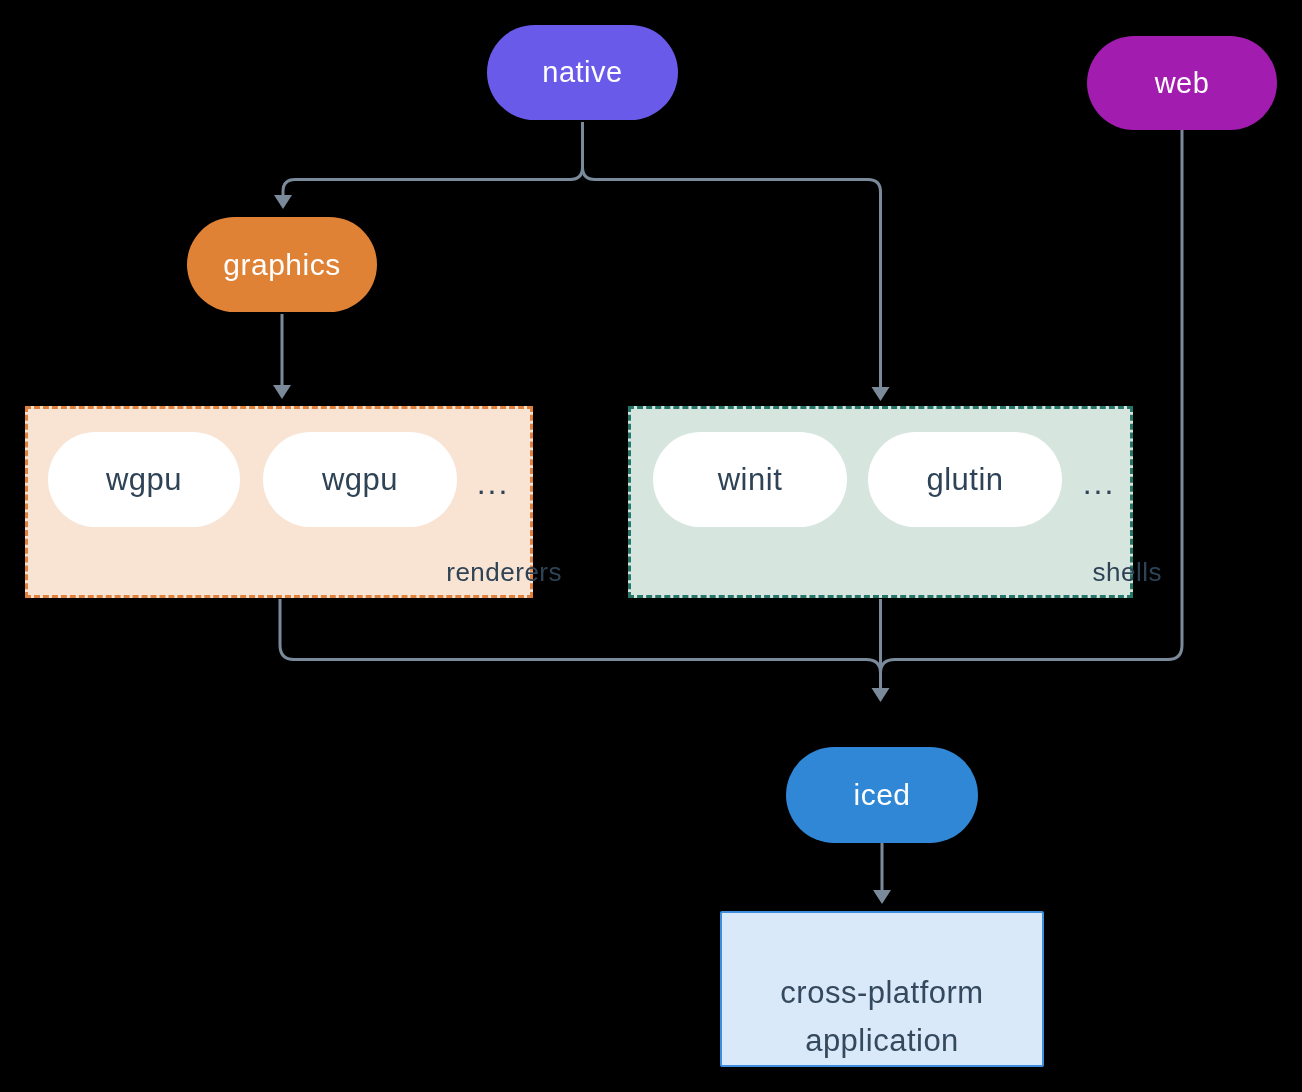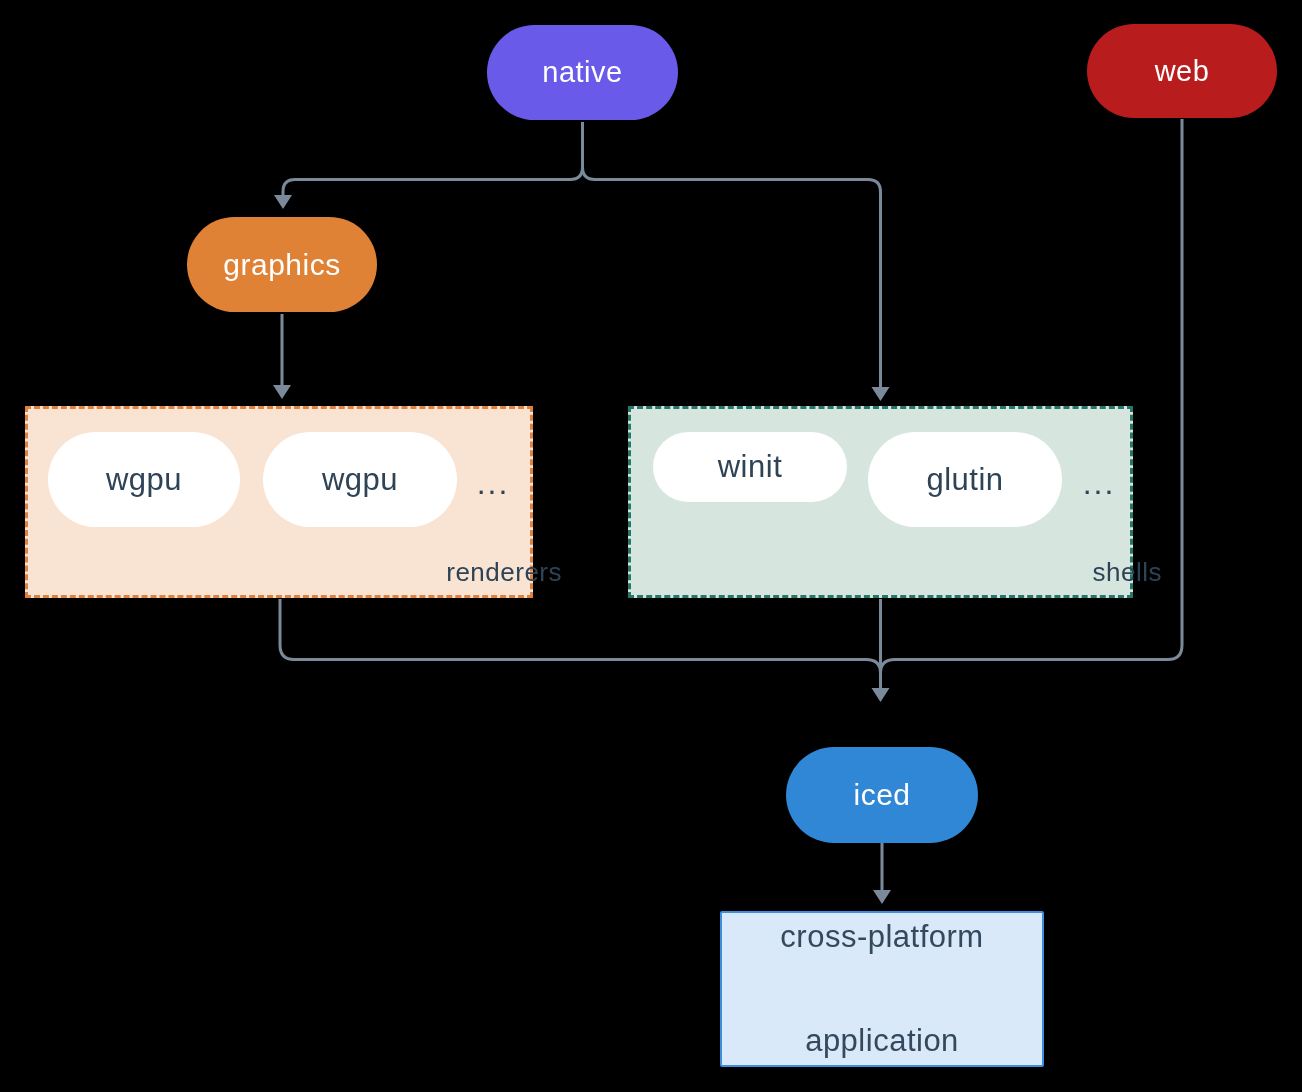--- a/index.html
+++ b/index.html
@@ -46,21 +46,21 @@
     position: absolute;
     display: flex;
     align-items: center;
     justify-content: center;
     border-radius: 48px;
     font-size: 31px;
     letter-spacing: 0.5px;
   }
   .pill-wgpu   { left: 48px;  top: 432px; width: 192px; height: 95px; }
   .pill-glow   { left: 263px; top: 432px; width: 194px; height: 95px; }
-  .pill-winit  { left: 653px; top: 432px; width: 194px; height: 70px; text-align: center; }
+  .pill-winit  { left: 653px; top: 432px; width: 194px; height: 95px; text-align: center; }
   .pill-glutin { left: 868px; top: 432px; width: 194px; height: 95px; }
 
   .dots {
     position: absolute;
     display: flex;
     align-items: center;
     justify-content: center;
     font-size: 32px;
     letter-spacing: 2px;
   }
@@ -82,21 +82,21 @@
     left: 720px;
     top: 911px;
     width: 324px;
     height: 156px;
     box-sizing: border-box;
     border: 2px solid;
     border-radius: 2px;
     display: flex;
     flex-direction: column;
     align-items: center;
-    justify-content: space-between;
+    justify-content: flex-end;
     font-size: 31px;
     line-height: 48px;
     letter-spacing: 0.5px;
     text-align: center;
   }
 </style>
 </head>
 <body>
 
 <div class="canvas" style="background-color: rgb(0, 0, 0);">
@@ -117,21 +117,21 @@
       <polygon points="273,385 291,385 282,399"></polygon>
       <polygon points="871.5,688 889.5,688 880.5,702"></polygon>
       <polygon points="873,890 891,890 882,904"></polygon>
     </g>
   </svg>
 
   <div class="pill node-native" style="background-color: rgb(106, 90, 233); color: rgb(255, 255, 255); text-align: right;">
     <span>native</span>
   </div>
 
-  <div class="pill node-web" style="background-color: #b91c1c; color: rgb(255, 255, 255);">
+  <div class="pill node-web" style="background-color: #a21caf; color: rgb(255, 255, 255); margin-top: 12px;">
     <span>web</span>
   </div>
 
   <div class="pill node-graphics" style="background-color: rgb(224, 130, 54); color: rgb(255, 255, 255);">
     <span>graphics</span>
   </div>
 
   <div class="group group-renderers" style="background-color: rgb(249, 228, 212); border-color: rgb(224, 129, 61);"></div>
 
   <div class="inner-pill pill-wgpu" style="background-color: rgb(255, 255, 255); color: rgb(46, 67, 86);">

